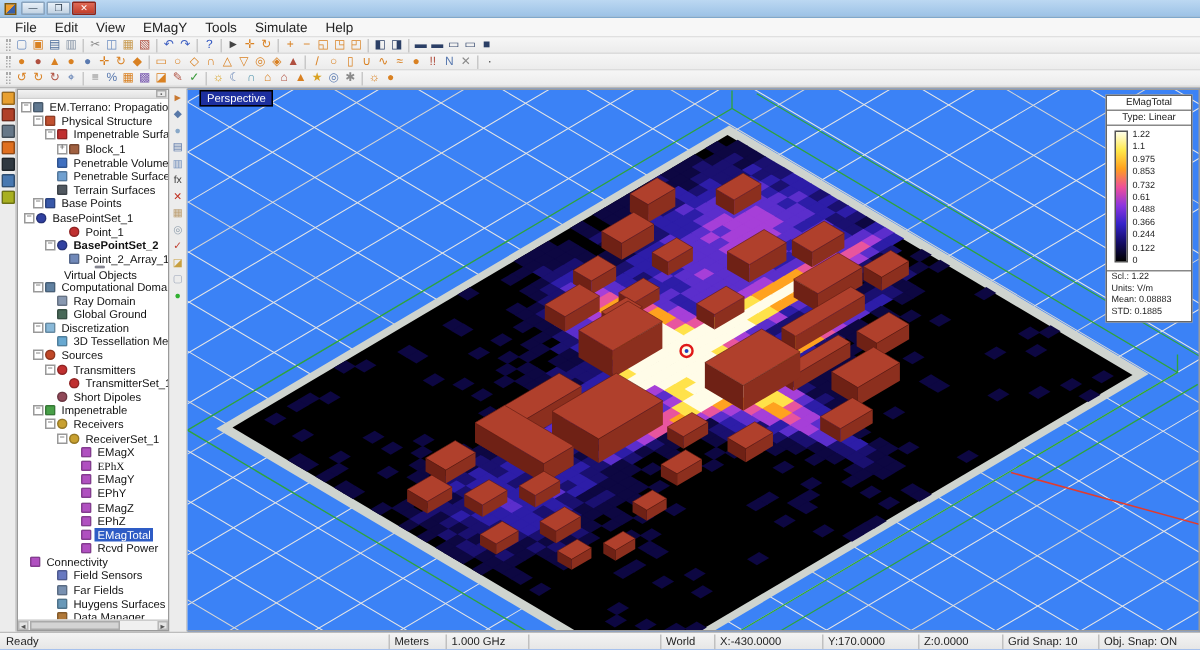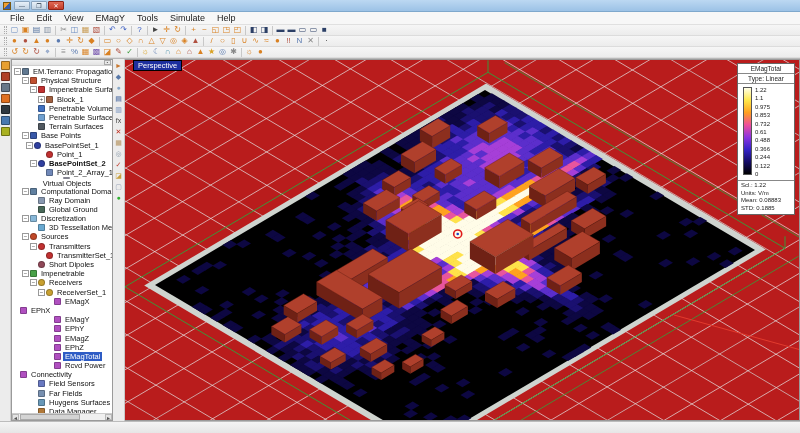--- a/index.html
+++ b/index.html
@@ -43,21 +43,21 @@
   .tree-label.sel { background:#2e5cc5; color:#fff; }
   .tree-label.bold { font-weight:bold; }
   .tree-scroll { height:7px; background:#f0f0f0; border-top:1px solid #ccc; display:flex; }
   .ts-btn { width:7px; height:6px; font-size:5px; line-height:6px; text-align:center; color:#555; background:#e4e4e4; border:1px solid #b8b8b8; }
   .ts-track { flex:1; position:relative; }
   .ts-thumb { position:absolute; left:1px; top:0; width:70%; height:6px; background:#d4d4d4; border:1px solid #aaa; }
 
   .vtool { width:12px; background:#ececec; border-right:1px solid #c8c8c8; display:flex; flex-direction:column; align-items:center; padding-top:2px; gap:1px; }
   .vt-icon { width:10px; height:10px; font-size:7px; line-height:10px; text-align:center; border-radius:1px; }
 
-  .viewport { flex:1; position:relative; background:#b91c1c; border:1px solid #9a9a9a; border-left:none; overflow:hidden; }
+  .viewport { flex:1; position:relative; background:#3b82f6; border:1px solid #9a9a9a; border-left:none; overflow:hidden; }
   .viewport svg { position:absolute; inset:0; }
   .view-tab { position:absolute; top:0; left:8px; background:#1d2f9e; color:#fff; font-size:7.5px; padding:0 4px; line-height:9px; border:1px solid #000; }
 
   
   .legend { position:absolute; top:3px; right:4px; width:58px; background:#fff; border:1px solid #666; font-size:6.5px; color:#222; }
   .lg-cell { border-bottom:1px solid #888; text-align:center; padding:1px 0; }
   .lg-body { display:flex; padding:3px 2px 3px 5px; border-bottom:1px solid #888; }
   .lg-bar { width:9px; height:88px; border:1px solid #555; }
   .lg-ticks { flex:1; display:flex; flex-direction:column; justify-content:space-between; height:90px; padding-left:3px; }
   .lg-ticks span { font-size:6px; line-height:6px; }
@@ -240,21 +240,21 @@
         <div class="tree-row" style="padding-left: 18px;">
           <div class="tree-spc"></div>
           <div class="tree-ico " style="background: rgb(80, 88, 96);"></div>
           <span class="tree-label">Terrain Surfaces</span>
         </div>
         <div class="tree-row" style="padding-left: 10px;">
           <div class="tree-exp">−</div>
           <div class="tree-ico " style="background: rgb(56, 88, 168);"></div>
           <span class="tree-label">Base Points</span>
         </div>
-        <div class="tree-row" style="padding-left: 14px;">
+        <div class="tree-row" style="padding-left: 4px;">
           <div class="tree-exp">−</div>
           <div class="tree-ico ci" style="background: rgb(48, 64, 160);"></div>
           <span class="tree-label">BasePointSet_1</span>
         </div>
         <div class="tree-row" style="padding-left: 26px;">
           <div class="tree-spc"></div>
           <div class="tree-ico ci" style="background: rgb(192, 48, 48);"></div>
           <span class="tree-label">Point_1</span>
         </div>
         <div class="tree-row" style="padding-left: 18px;">
@@ -330,21 +330,21 @@
         <div class="tree-row" style="padding-left: 26px;">
           <div class="tree-exp">−</div>
           <div class="tree-ico ci" style="background: rgb(200, 160, 48);"></div>
           <span class="tree-label">ReceiverSet_1</span>
         </div>
         <div class="tree-row" style="padding-left: 34px;">
           <div class="tree-spc"></div>
           <div class="tree-ico " style="background: rgb(176, 80, 192);"></div>
           <span class="tree-label">EMagX</span>
         </div>
-        <div class="tree-row" style="">
+        <div class="tree-row" style="padding-left: 34px; font-family: Liberation Serif, serif;">
           <div class="tree-spc"></div>
           <div class="tree-ico " style="background: rgb(176, 80, 192);"></div>
           <span class="tree-label">EPhX</span>
         </div>
         <div class="tree-row" style="padding-left: 34px;">
           <div class="tree-spc"></div>
           <div class="tree-ico " style="background: rgb(176, 80, 192);"></div>
           <span class="tree-label">EMagY</span>
         </div>
         <div class="tree-row" style="padding-left: 34px;">
@@ -1689,13 +1689,25 @@
           <div>Scl.: 1.22</div>
           <div>Units: V/m</div>
           <div>Mean: 0.08883</div>
           <div>STD: 0.1885</div>
         </div>
     </div>
   </div>
 </div>
 
 <div class="statusbar">
+  <div class="sb-ready">Ready</div>
+  <div id="sbcells" style="display:flex">
+      <div class="sb-cell" style="width: 38px;">Meters</div>
+      <div class="sb-cell" style="width: 55px;">1.000 GHz</div>
+      <div class="sb-cell" style="width: 88px;"></div>
+      <div class="sb-cell" style="width: 36px;">World</div>
+      <div class="sb-cell" style="width: 72px;">X:-430.0000</div>
+      <div class="sb-cell" style="width: 64px;">Y:170.0000</div>
+      <div class="sb-cell" style="width: 56px;">Z:0.0000</div>
+      <div class="sb-cell" style="width: 64px;">Grid Snap: 10</div>
+      <div class="sb-cell" style="width: 68px;">Obj. Snap: ON</div>
+    </div>
 </div>
 
 </body></html>

